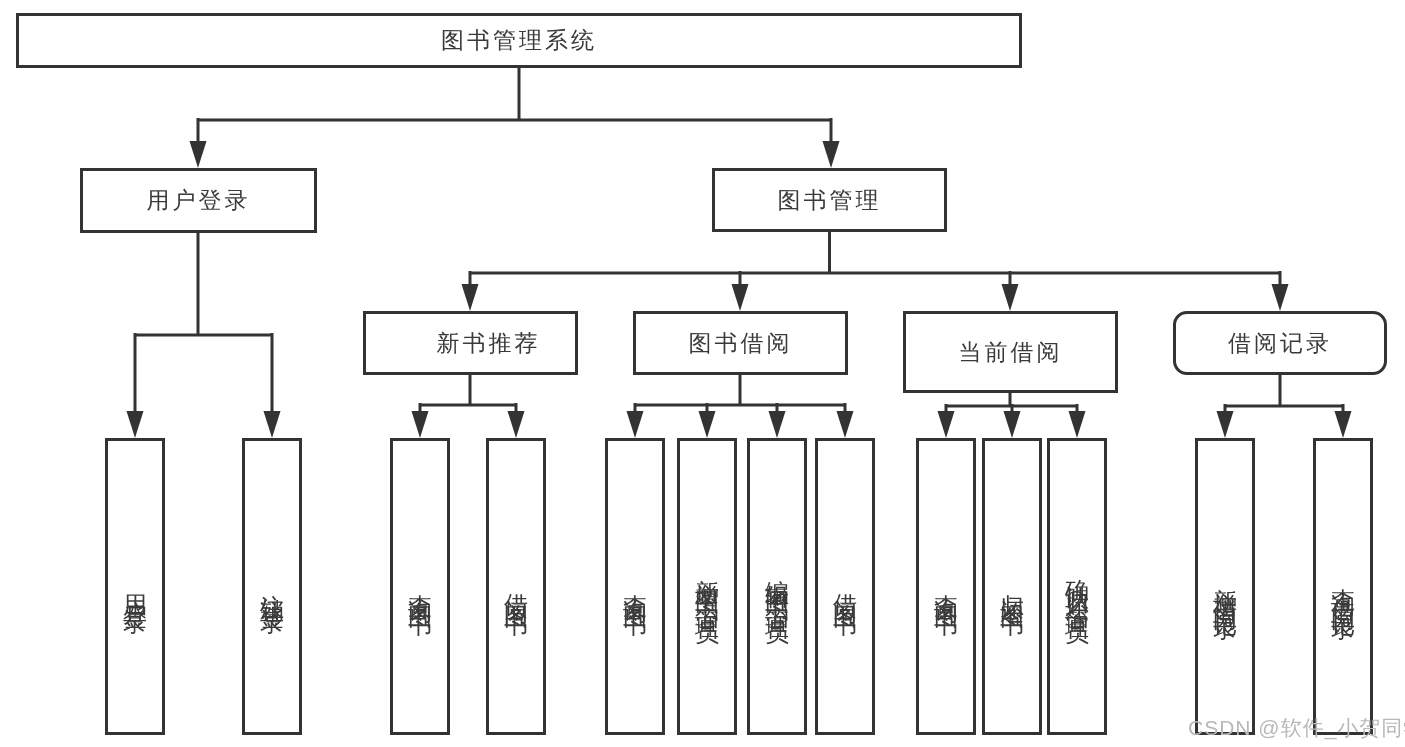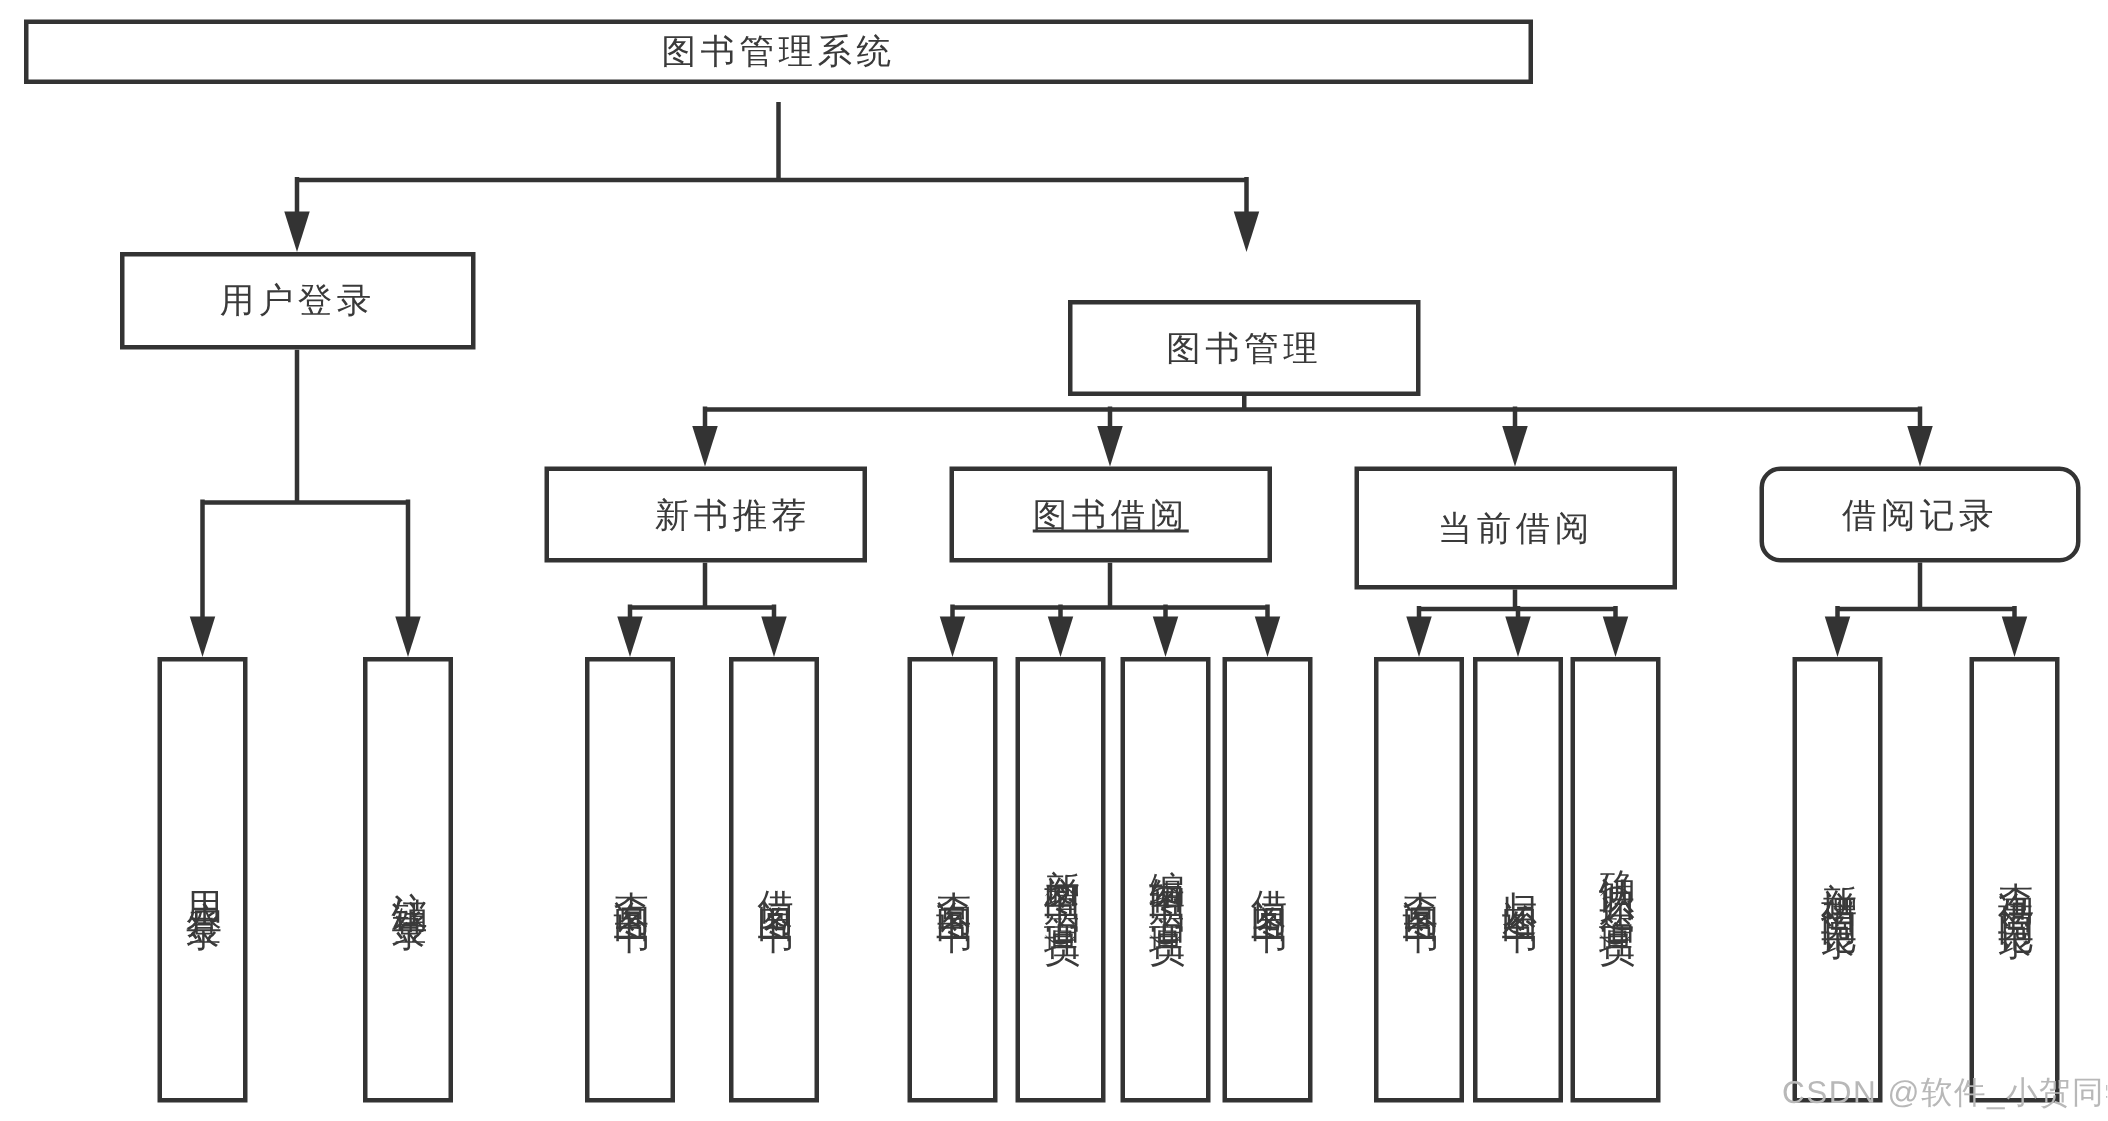--- a/index.html
+++ b/index.html
@@ -89,35 +89,35 @@
       <polygon points="768.5,411 785.5,411 777,438"></polygon>
       <polygon points="836.5,411 853.5,411 845,438"></polygon>
       <polygon points="937.5,411 954.5,411 946,438"></polygon>
       <polygon points="1003.5,411 1020.5,411 1012,438"></polygon>
       <polygon points="1068.5,411 1085.5,411 1077,438"></polygon>
       <polygon points="1216.5,411 1233.5,411 1225,438"></polygon>
       <polygon points="1334.5,411 1351.5,411 1343,438"></polygon>
     </g>
   </svg>
 
-  <div class="node h-node" style="left:16px; top:13px; width:1006px; height:43px;">
+  <div class="node h-node" style="left:16px; top:13px; width:1006px; height:55px;">
     <span>图书管理系统</span>
   </div>
 
   <div class="node h-node" style="left:80px; top:168px; width:237px; height:65px;">
     <span>用户登录</span>
   </div>
-  <div class="node h-node" style="left:712px; top:168px; width:235px; height:64px;margin-top:32px;">
+  <div class="node h-node" style="left:712px; top:168px; width:235px; height:64px;">
     <span>图书管理</span>
   </div>
 
   <div class="node h-node" style="left:363px; top:311px; width:215px; height:64px;padding-left:36px;">
     <span>新书推荐</span>
   </div>
-  <div class="node h-node" style="left:633px; top:311px; width:215px; height:64px;text-decoration:underline;">
+  <div class="node h-node" style="left:633px; top:311px; width:215px; height:64px;">
     <span>图书借阅</span>
   </div>
   <div class="node h-node" style="left:903px; top:311px; width:215px; height:82px;">
     <span>当前借阅</span>
   </div>
   <div class="node h-node" style="left:1173px; top:311px; width:214px; height:64px;border-radius:14px;">
     <span>借阅记录</span>
   </div>
 
   <div class="node v-node" style="left:105px; top:438px; width:60px; height:297px;">

